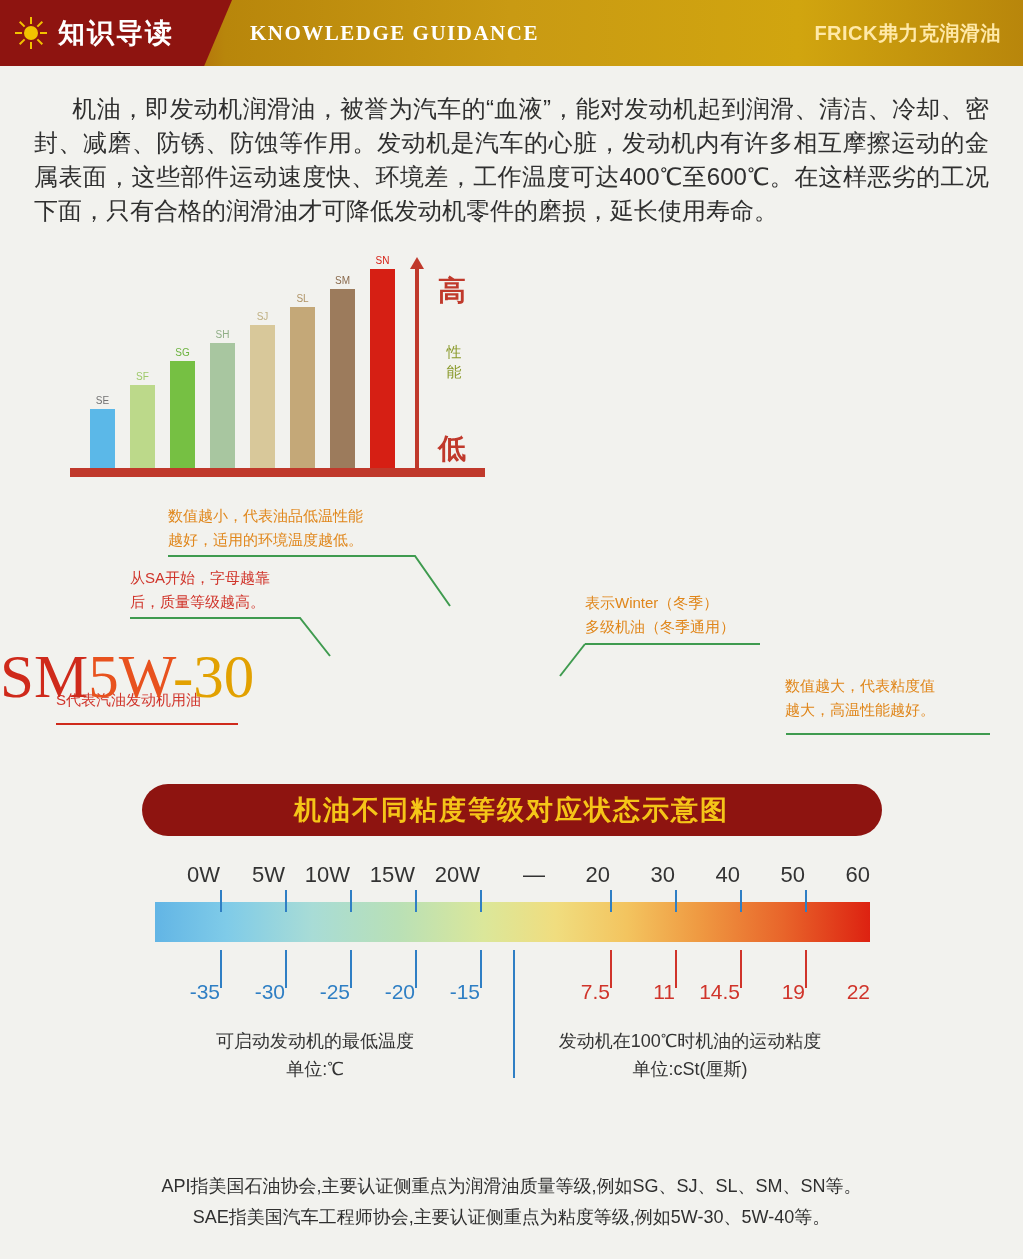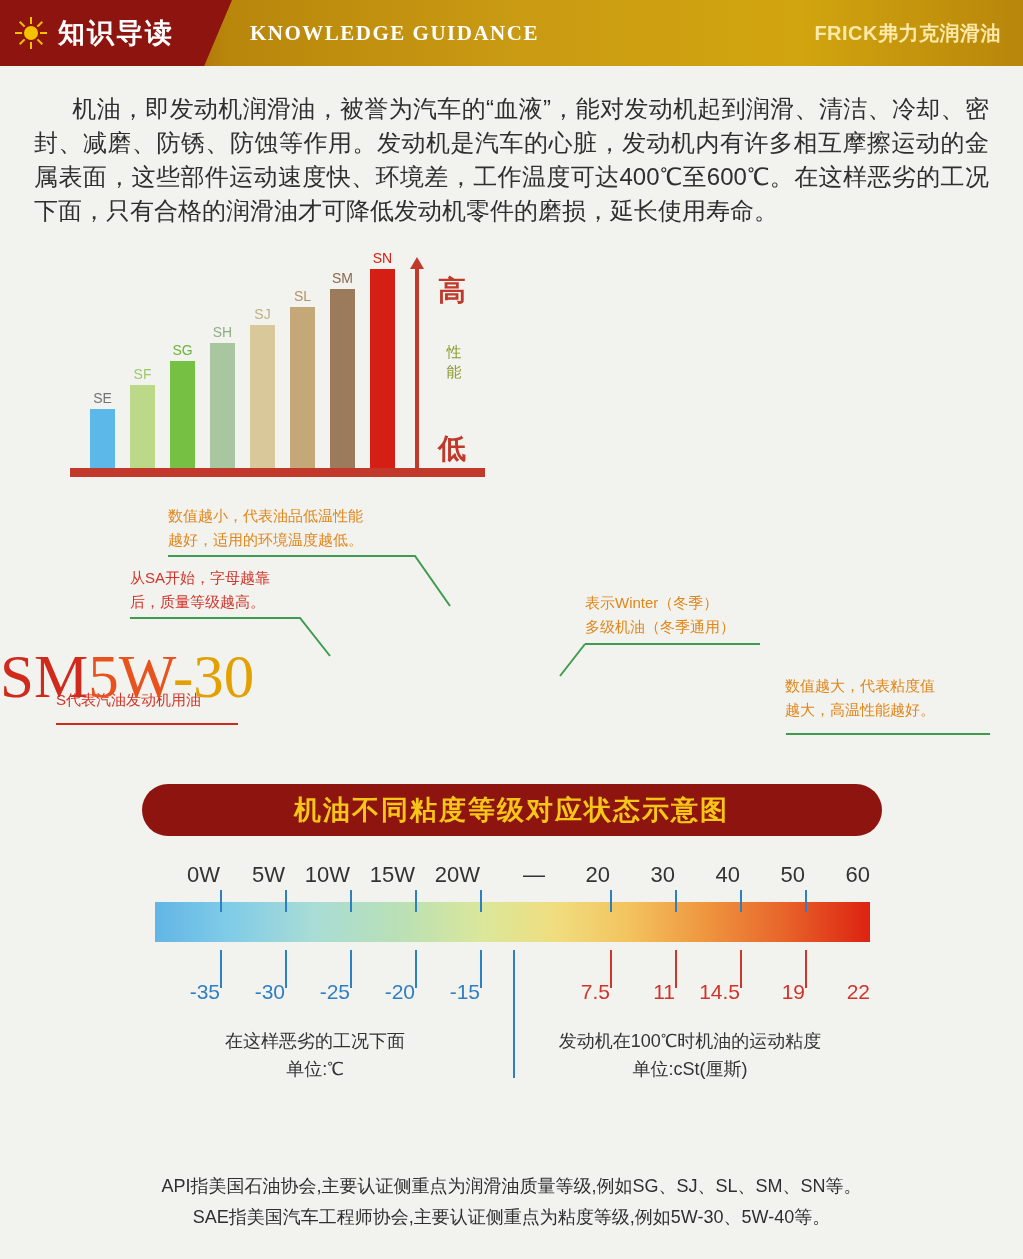--- a/index.html
+++ b/index.html
@@ -117,21 +117,21 @@
     gap: 15px;
   }
   .bar-col {
     width: 25px;
     display: flex;
     flex-direction: column;
     align-items: center;
     justify-content: flex-end;
   }
   .bar-label {
-    font-size: 14px;
+    font-size: 10px;
     margin-bottom: 3px;
     font-family: "Liberation Sans", sans-serif;
   }
   .bar-rect { width: 25px; }
   .chart-baseline {
     position: absolute;
     left: 0;
     bottom: 10px;
     width: 415px;
     height: 9px;
@@ -491,21 +491,21 @@
     <div class="visc-col cold">-15</div>
     <div class="visc-col"></div>
     <div class="visc-col hot">7.5</div>
     <div class="visc-col hot">11</div>
     <div class="visc-col hot">14.5</div>
     <div class="visc-col hot">19</div>
     <div class="visc-col hot">22</div>
   </div>
 
   <div class="visc-caption cap-left">
-    <div>在这样恶劣的工况下面</div>
+    <div>可启动发动机的最低温度</div>
     <div>单位:℃</div>
   </div>
   <div class="visc-caption cap-right">
     <div>发动机在100℃时机油的运动粘度</div>
     <div>单位:cSt(厘斯)</div>
   </div>
 </div>
 
 <div class="footer">
   <div>API指美国石油协会,主要认证侧重点为润滑油质量等级,例如SG、SJ、SL、SM、SN等。</div>

